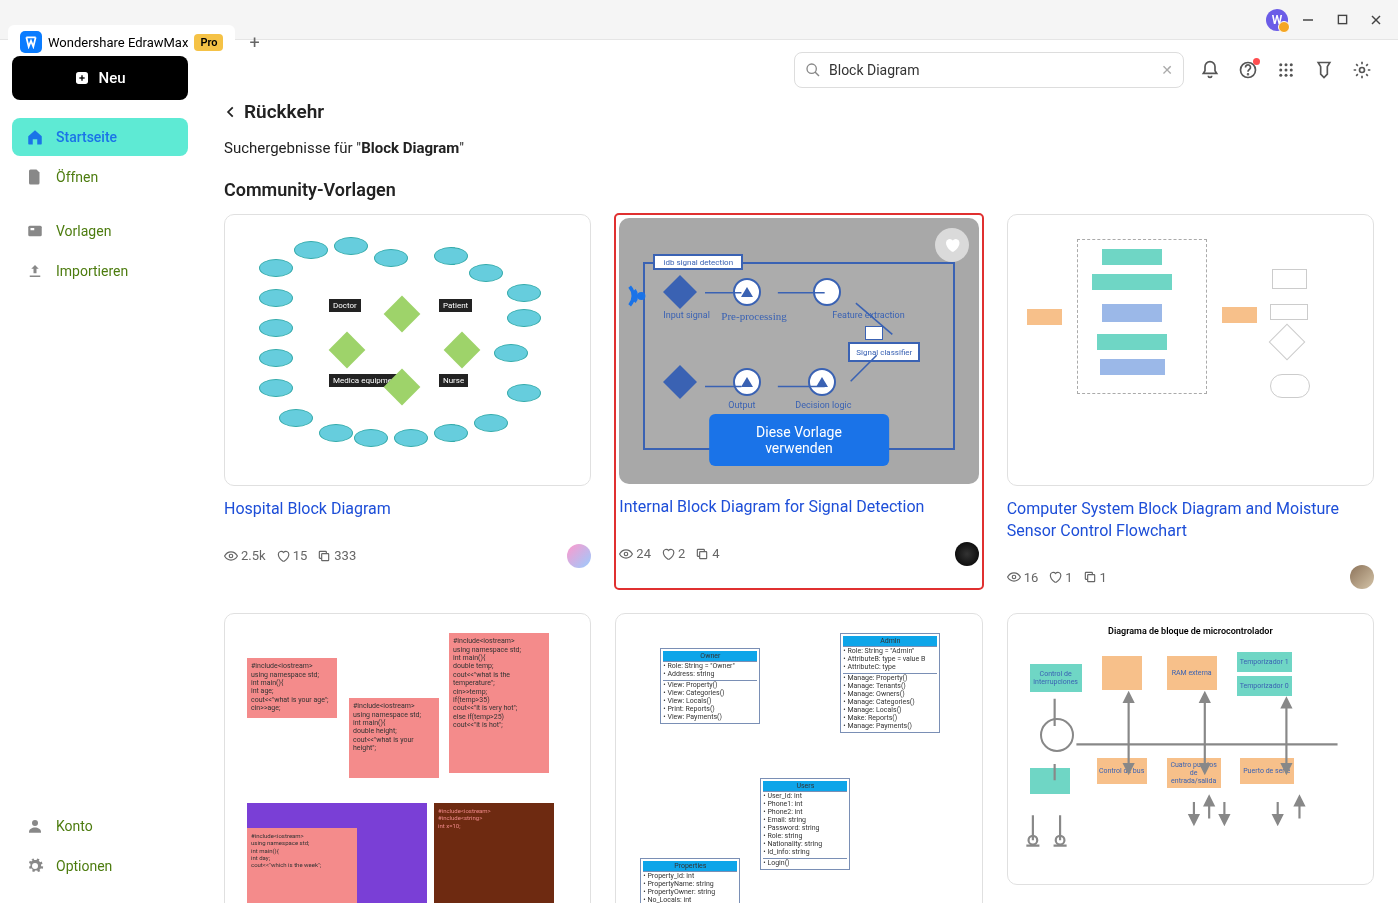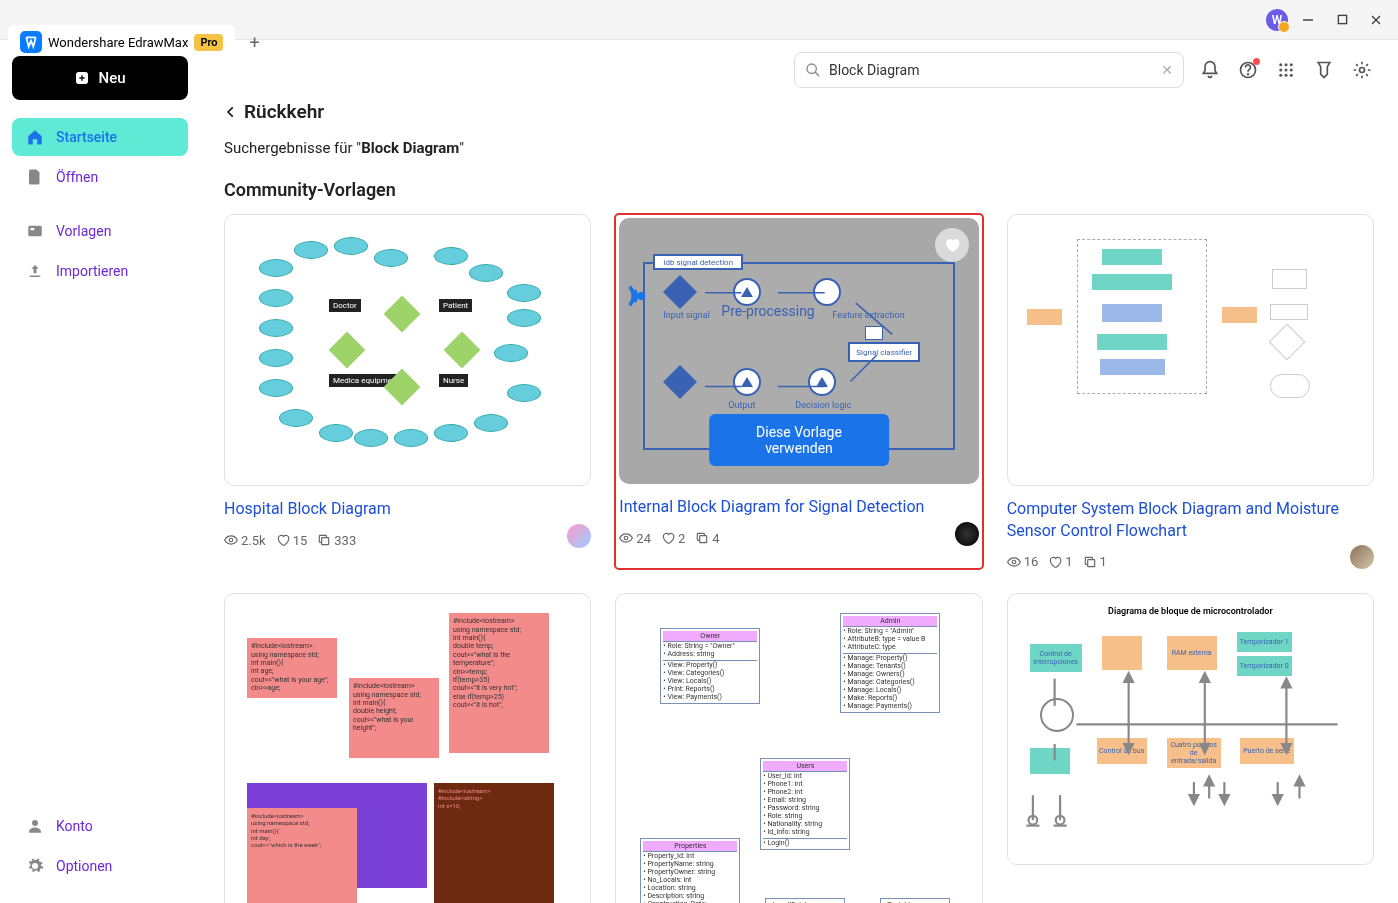--- a/index.html
+++ b/index.html
@@ -16,21 +16,21 @@
 .win-avatar { width: 22px; height: 22px; border-radius: 50%; background: #6b5ce7; color: #fff; display: flex; align-items: center; justify-content: center; font-size: 12px; font-weight: 600; position: relative; }
 .win-avatar::after { content: ""; position: absolute; right: -2px; bottom: -2px; width: 10px; height: 10px; border-radius: 50%; background: #f5a623; border: 1px solid #fff; }
 .win-btn { width: 28px; height: 28px; display: flex; align-items: center; justify-content: center; color: #444; font-size: 13px; cursor: pointer; }
 
 
 .app-body { flex: 1; display: flex; overflow: hidden; }
 
 
 .sidebar { width: 200px; padding: 16px 12px; display: flex; flex-direction: column; }
 .new-btn { background: #000; color: #fff; border: none; border-radius: 8px; height: 44px; display: flex; align-items: center; justify-content: center; gap: 8px; font-size: 15px; font-weight: 500; cursor: pointer; margin-bottom: 18px; }
-.nav-item { display: flex; align-items: center; gap: 12px; padding: 10px 14px; border-radius: 8px; font-size: 14px; color: #6d28d9; cursor: pointer; margin-bottom: 2px; }
+.nav-item { display: flex; align-items: center; gap: 12px; padding: 10px 14px; border-radius: 8px; font-size: 14px; color: #4d7c0f; cursor: pointer; margin-bottom: 2px; }
 .nav-item.active { background: #5eead4; color: #1a73e8; font-weight: 500; }
 .nav-icon { width: 18px; height: 18px; display: flex; align-items: center; justify-content: center; color: inherit; }
 .sidebar-spacer { flex: 1; }
 
 
 .main { flex: 1; display: flex; flex-direction: column; overflow: hidden; }
 .topbar { display: flex; align-items: center; justify-content: flex-end; padding: 12px 24px; gap: 14px; }
 .search-box { width: 390px; height: 36px; border: 1px solid #ddd; border-radius: 8px; display: flex; align-items: center; padding: 0 10px; gap: 8px; color: #888; }
 .search-box input { border: none; outline: none; flex: 1; font-size: 14px; color: #333; }
 .search-clear { color: #aaa; cursor: pointer; font-size: 14px; }
@@ -45,42 +45,42 @@
 .section-title { font-size: 18px; font-weight: 600; color: #222; margin-bottom: 14px; }
 
 .grid { display: grid; grid-template-columns: repeat(3, 1fr); gap: 24px; }
 .card { display: flex; flex-direction: column; }
 .thumb { width: 100%; aspect-ratio: 1.35; border: 1px solid #e0e0e0; border-radius: 10px; background: #fff; position: relative; overflow: hidden; display: flex; align-items: center; justify-content: center; }
 .card.selected { outline: 2px solid #e03030; outline-offset: -1px; border-radius: 4px; padding: 4px; }
 .card.selected .thumb { background: #a8a8a8; border: none; }
 .fav-btn { position: absolute; top: 10px; right: 10px; width: 34px; height: 34px; border-radius: 50%; background: rgba(230,230,230,0.8); display: flex; align-items: center; justify-content: center; color: #fff; cursor: pointer; }
 .use-btn { position: absolute; bottom: 18px; left: 50%; transform: translateX(-50%); background: #1a73e8; color: #fff; border: none; padding: 10px 18px; border-radius: 6px; font-size: 14px; cursor: pointer; }
 .card-title { font-size: 16px; color: #1d4ed8; margin-top: 12px; line-height: 1.35; }
-.card-meta { display: flex; align-items: flex-end; justify-content: space-between; margin-top: 4px; }
+.card-meta { display: flex; align-items: center; justify-content: space-between; margin-top: 24px; }
 .stats { display: flex; align-items: center; gap: 10px; font-size: 13px; color: #666; }
 .stat { display: flex; align-items: center; gap: 3px; }
 .author { width: 24px; height: 24px; border-radius: 50%; background: linear-gradient(135deg,#f9c,#9cf); }
 .author.dark { background: radial-gradient(circle,#333,#000); }
 .author.photo { background: linear-gradient(135deg,#8c735a,#d4c4a8); }
 
 
 .sketch { position: absolute; inset: 14px; }
 .sk-box { position: absolute; border: 1px solid #3a62b3; background: #fff; font-size: 8px; color: #3a62b3; display: flex; align-items: center; justify-content: center; text-align:center; padding:1px 2px; }
 .sk-ellipse { position:absolute; border-radius:50%; background:#66cddd; border:1px solid #3aa; width:34px; height:18px; }
 .sk-rect { position:absolute; background:#222; color:#fff; font-size:8px; display:flex; align-items:center; justify-content:center; padding:2px 4px; }
 .sk-diamond { position:absolute; width:26px; height:26px; background:#9ed36a; transform:rotate(45deg); }
 .sk-teal { background:#6fd6c5; }
 .sk-orange { background:#f7c08a; }
 .sk-blue { background:#9bb8e8; }
 .code-block { position:absolute; font-size:7px; color:#333; background:#f48b8b; padding:4px; line-height:1.2; overflow:hidden; }
 .code-block.pink { background:#f48b8b; }
 .code-block.purple { background:#7a3fd6; color:#fff; }
 .code-block.brown { background:#6e2a11; color:#e88; }
 .uml-box { position:absolute; border:1px solid #7a8fb5; background:#fff; font-size:7px; color:#333; padding:2px; }
-.uml-box .hdr { border-bottom:1px solid #7a8fb5; background:#f0abfc; padding:1px 16px; text-align:center; }
+.uml-box .hdr { border-bottom:1px solid #7a8fb5; background:#0ea5e9; padding:1px 16px; text-align:center; }
 
 svg { display:block; }
 </style>
 </head>
 <body>
 
 <div class="titlebar">
   <div class="tab-area">
     <div class="app-tab">
       <span class="app-logo">
@@ -313,21 +313,21 @@
                 </svg>
               </div>
             <div class="sketch">
               <div style="position:absolute;left:10px;top:30px;right:10px;bottom:20px;border:2px solid #3a62b3;background:rgba(255,255,255,0.05);"></div>
               <div class="sk-box" style="left:20px;top:22px;width:90px;height:16px;border-width:2px;">idb signal detection</div>
               <div style="position:absolute;left:35px;top:48px;width:24px;height:24px;background:#3a62b3;transform:rotate(45deg);"></div>
               <div style="position:absolute;left:30px;top:78px;font-size:9px;color:#3a62b3;">Input signal</div>
               <div style="position:absolute;left:100px;top:46px;width:28px;height:28px;border:2px solid #3a62b3;border-radius:50%;background:#fff;display:flex;align-items:center;justify-content:center;">
                   <div style="width:0;height:0;border-left:6px solid transparent;border-right:6px solid transparent;border-bottom:10px solid #3a62b3;"></div>
                 </div>
-              <div style="position:absolute;left:88px;top:71px;font-size:14px;color:#3a62b3;">Pre-processing</div>
+              <div style="position:absolute;left:88px;top:78px;font-size:11px;color:#3a62b3;font-family:Liberation Serif, serif;">Pre-processing</div>
               <div style="position:absolute;left:180px;top:46px;width:28px;height:28px;border:2px solid #3a62b3;border-radius:50%;background:#fff;"></div>
               <div style="position:absolute;left:160px;top:78px;font-size:9px;color:#3a62b3;margin-left:39px;">Feature extraction</div>
               <div class="sk-box" style="left:215px;top:110px;width:72px;height:20px;border-width:2px;">Signal classifier</div>
               <div style="position:absolute;left:232px;top:94px;width:18px;height:14px;border:1px solid #3a62b3;background:#fff;"></div>
               <div style="position:absolute;left:35px;top:138px;width:24px;height:24px;background:#3a62b3;transform:rotate(45deg);"></div>
               <div style="position:absolute;left:100px;top:136px;width:28px;height:28px;border:2px solid #3a62b3;border-radius:50%;background:#fff;display:flex;align-items:center;justify-content:center;">
                   <div style="width:0;height:0;border-left:6px solid transparent;border-right:6px solid transparent;border-bottom:10px solid #3a62b3;"></div>
                 </div>
               <div style="position:absolute;left:95px;top:168px;font-size:9px;color:#3a62b3;">Output</div>
               <div style="position:absolute;left:175px;top:136px;width:28px;height:28px;border:2px solid #3a62b3;border-radius:50%;background:#fff;display:flex;align-items:center;justify-content:center;">

